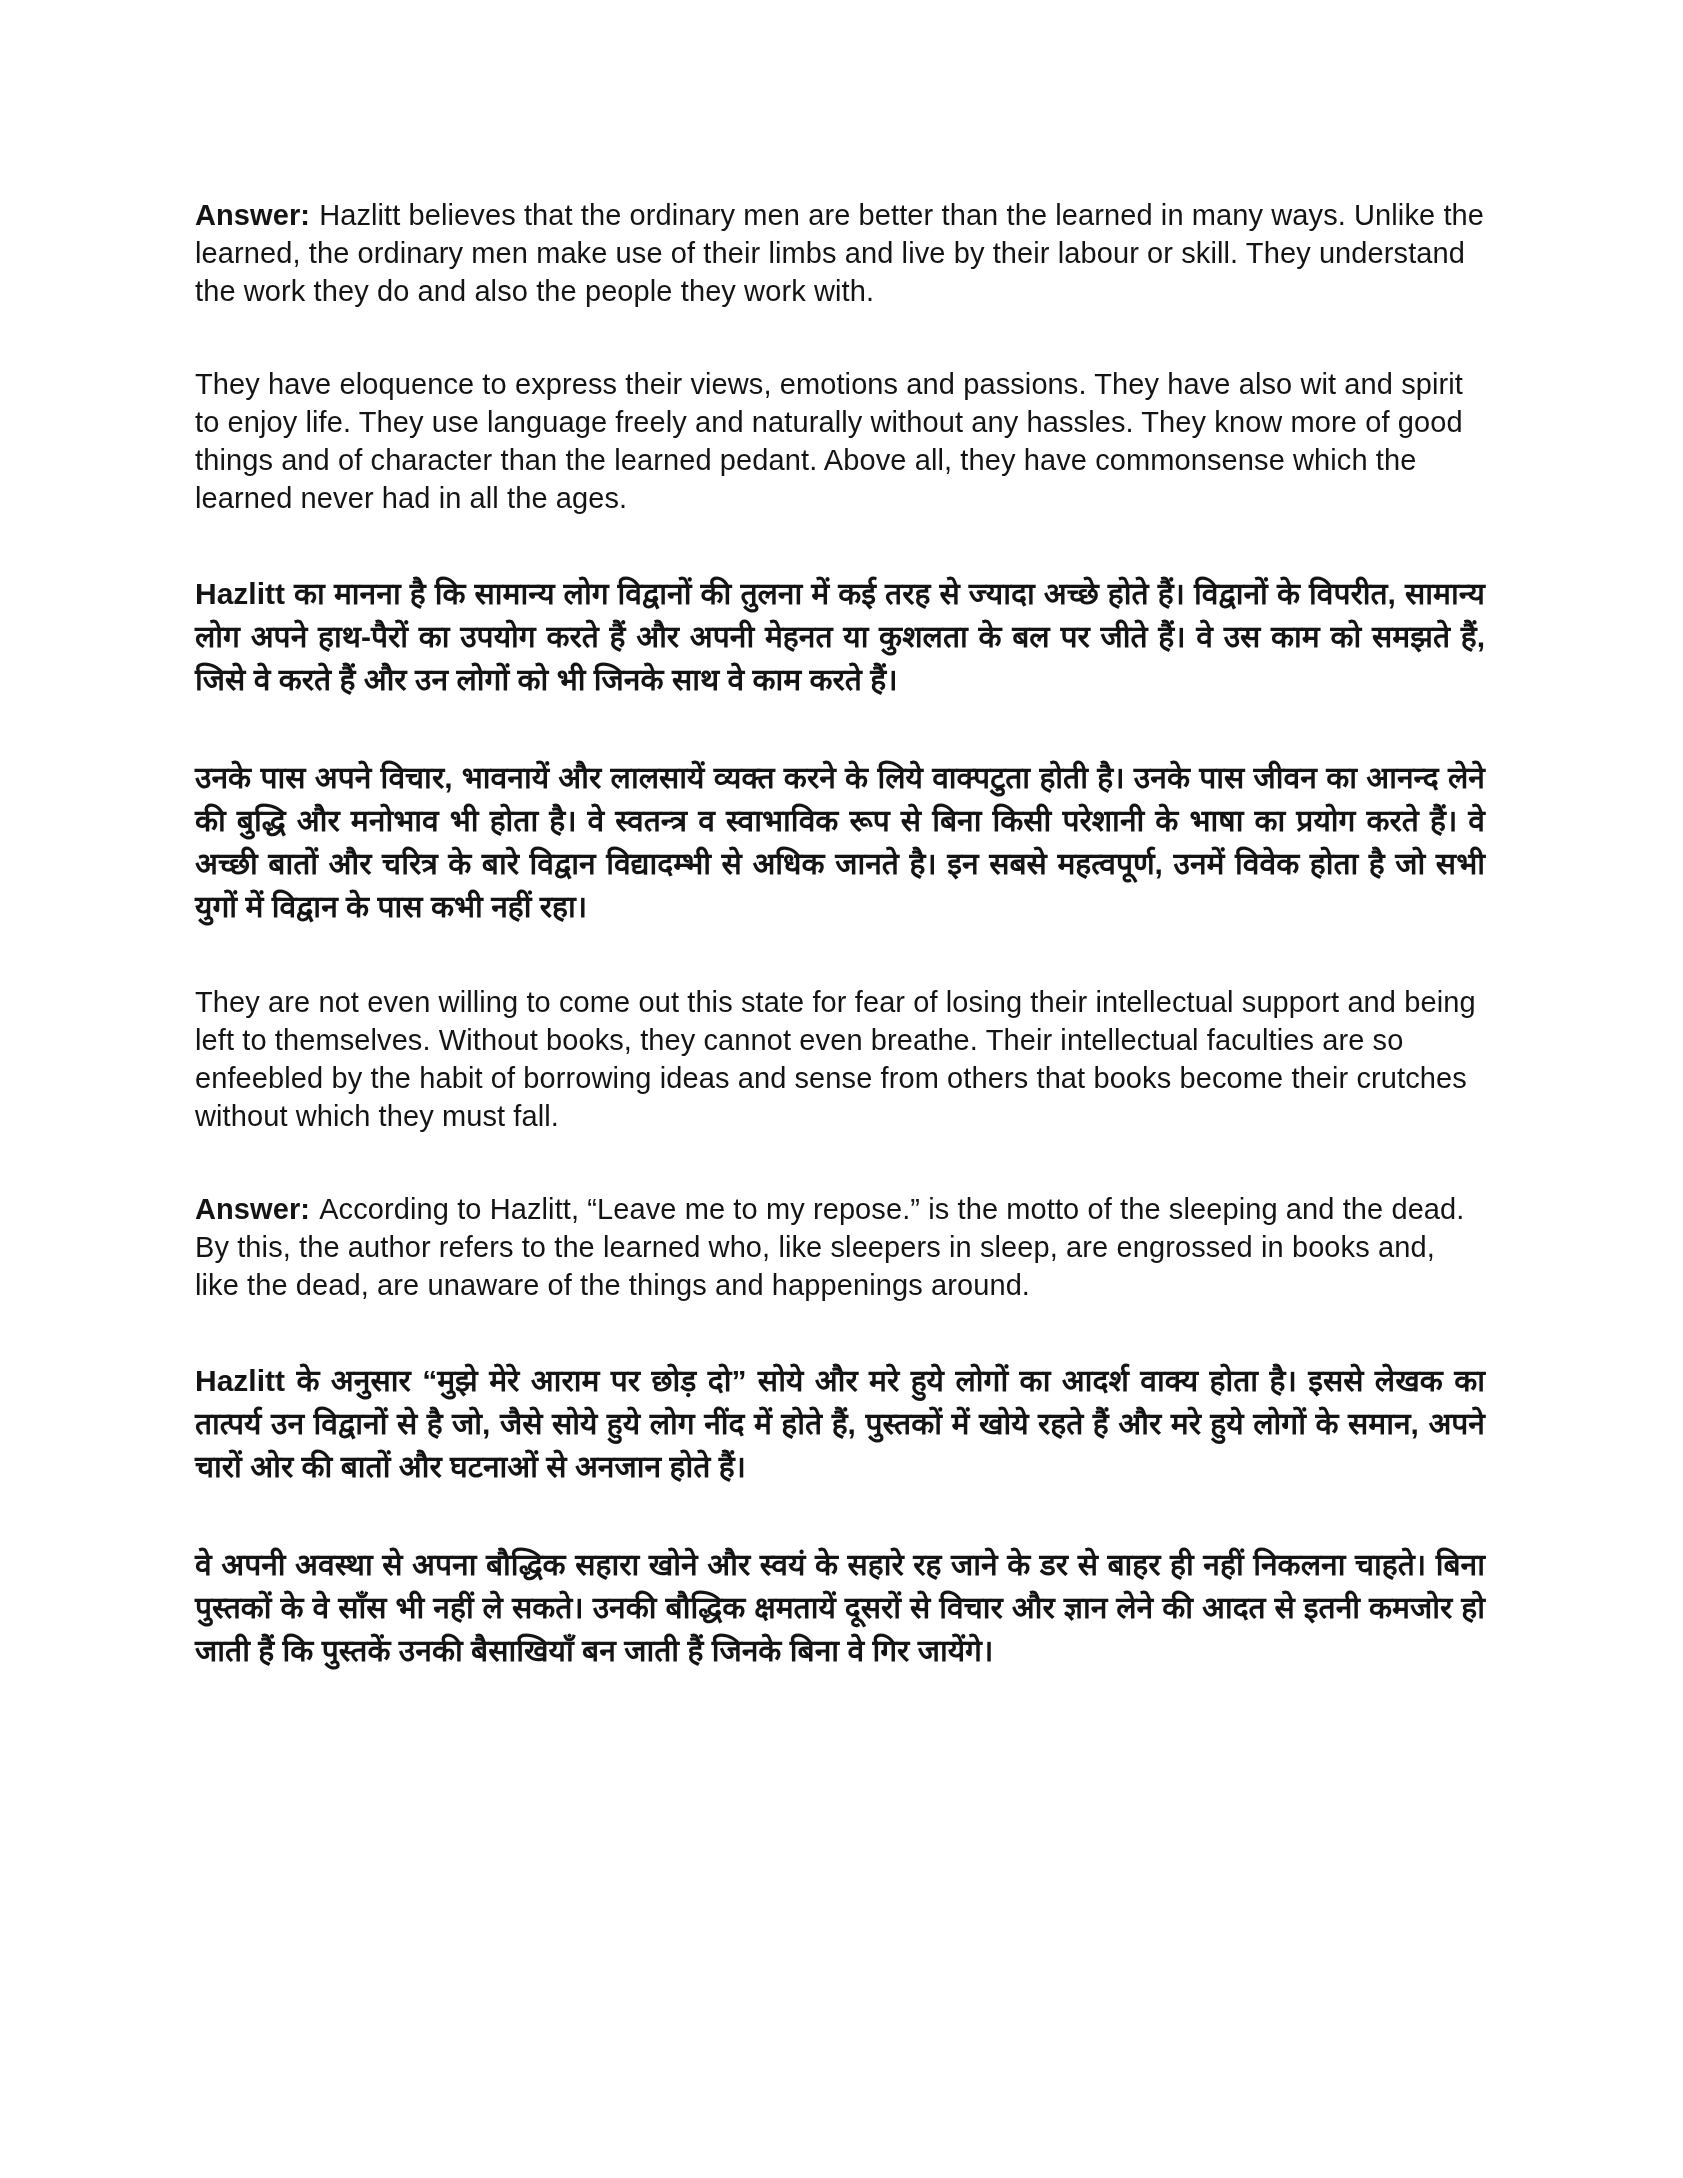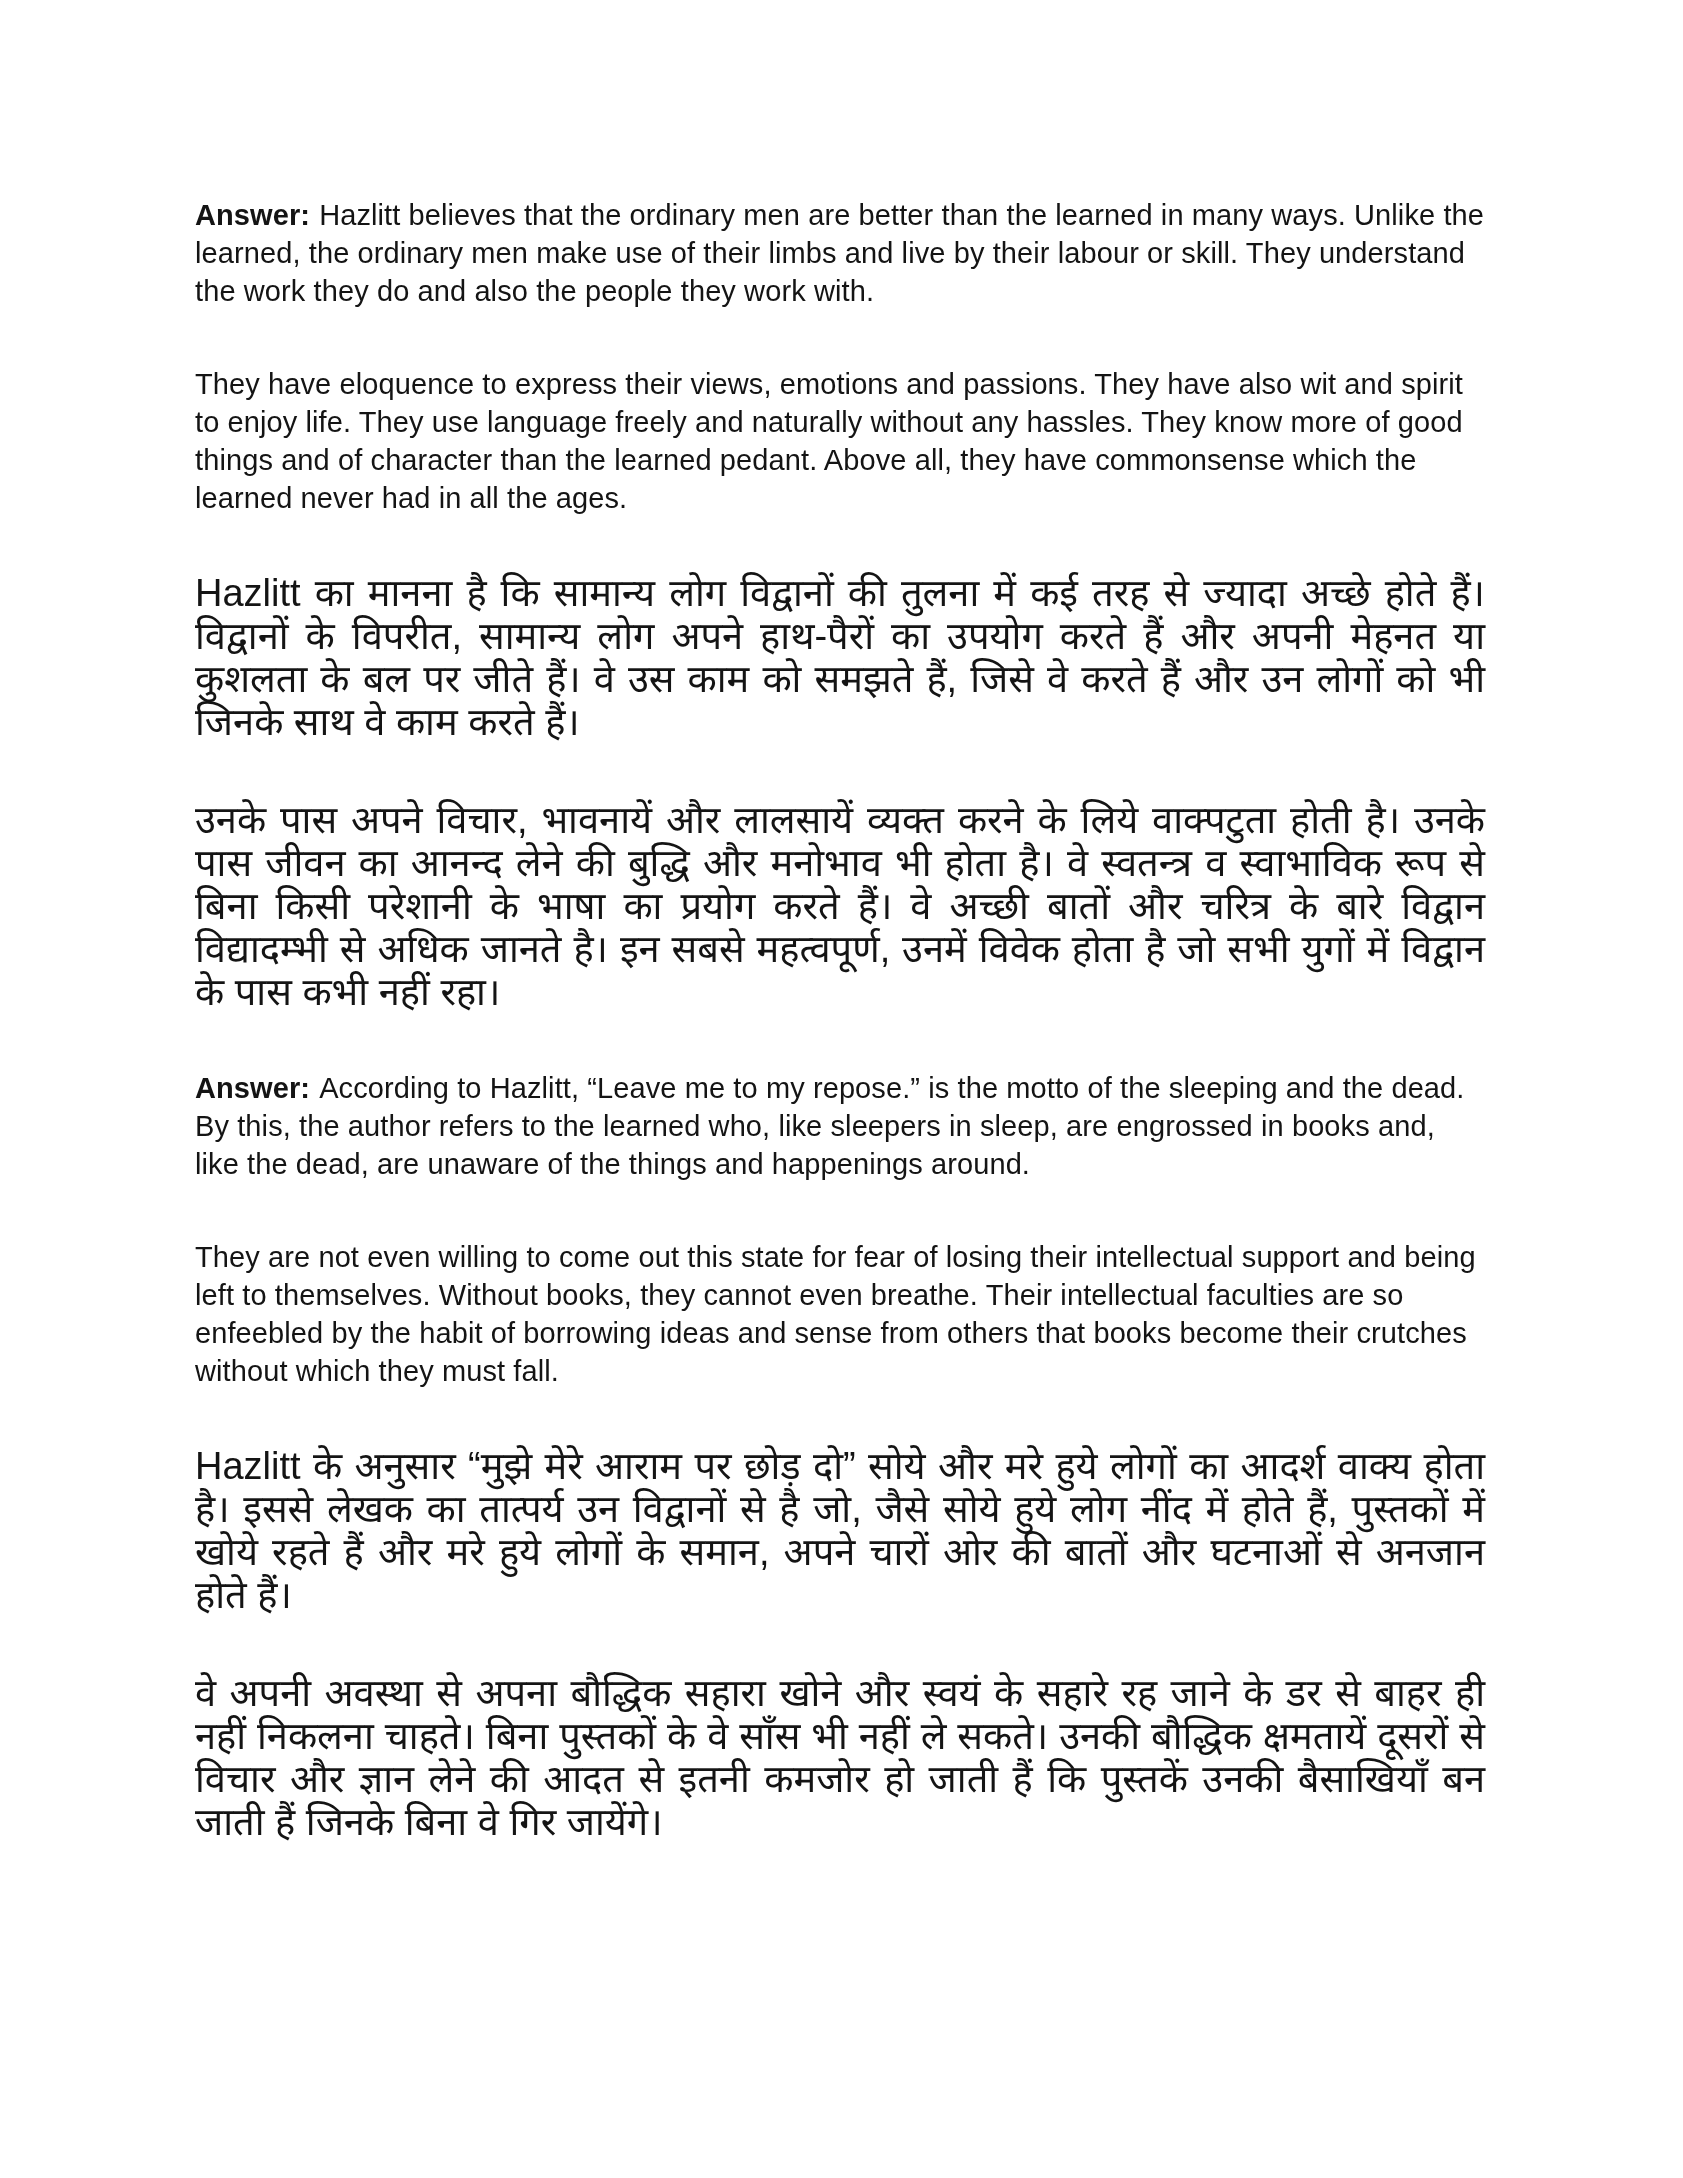--- a/index.html
+++ b/index.html
@@ -33,23 +33,24 @@
     margin: 0 0 55px 0;
     padding: 0;
   }
   .para-en {
     font-size: 29px;
     line-height: 38px;
     letter-spacing: 0.1px;
     text-align: left;
   }
   .para-hi {
-    font-size: 38px;
+    font-size: 30px;
     line-height: 43px;
     text-align: justify;
+    font-weight: bold;
   }
   .para-hi:last-child {
     margin-bottom: 0;
   }
   .question {
     font-weight: bold;
   }
   .bold-prefix {
     font-weight: bold;
     margin-right: 9px;
@@ -64,23 +65,23 @@
     <p class="para-en"><strong class="bold-prefix">Answer:</strong><span>Hazlitt believes that the ordinary men are better than the learned in many ways. Unlike the learned, the ordinary men make use of their limbs and live by their labour or skill. They understand the work they do and also the people they work with.</span></p>
 
     <p class="para-en"><span>They have eloquence to express their views, emotions and passions. They have also wit and spirit to enjoy life. They use language freely and naturally without any hassles. They know more of good things and of character than the learned pedant. Above all, they have commonsense which the learned never had in all the ages.</span></p>
 
     <p class="para-hi"><span>Hazlitt का मानना है कि सामान्य लोग विद्वानों की तुलना में कई तरह से ज्यादा अच्छे होते हैं। विद्वानों के विपरीत, सामान्य लोग अपने हाथ-पैरों का उपयोग करते हैं और अपनी मेहनत या कुशलता के बल पर जीते हैं। वे उस काम को समझते हैं, जिसे वे करते हैं और उन लोगों को भी जिनके साथ वे काम करते हैं।</span></p>
 
     <p class="para-hi"><span>उनके पास अपने विचार, भावनायें और लालसायें व्यक्त करने के लिये वाक्पटुता होती है। उनके पास जीवन का आनन्द लेने की बुद्धि और मनोभाव भी होता है। वे स्वतन्त्र व स्वाभाविक रूप से बिना किसी परेशानी के भाषा का प्रयोग करते हैं। वे अच्छी बातों और चरित्र के बारे विद्वान विद्यादम्भी से अधिक जानते है। इन सबसे महत्वपूर्ण, उनमें विवेक होता है जो सभी युगों में विद्वान के पास कभी नहीं रहा।</span></p>
 
 
 
+    <p class="para-en"><span>They are not even willing to come out this state for fear of losing their intellectual support and being left to themselves. Without books, they cannot even breathe. Their intellectual faculties are so enfeebled by the habit of borrowing ideas and sense from others that books become their crutches without which they must fall.</span></p>
+
     <p class="para-en"><strong class="bold-prefix">Answer:</strong><span>According to Hazlitt, “Leave me to my repose.” is the motto of the sleeping and the dead. By this, the author refers to the learned who, like sleepers in sleep, are engrossed in books and, like the dead, are unaware of the things and happenings around.</span></p>
-
-    <p class="para-en"><span>They are not even willing to come out this state for fear of losing their intellectual support and being left to themselves. Without books, they cannot even breathe. Their intellectual faculties are so enfeebled by the habit of borrowing ideas and sense from others that books become their crutches without which they must fall.</span></p>
 
     <p class="para-hi"><span>Hazlitt के अनुसार “मुझे मेरे आराम पर छोड़ दो” सोये और मरे हुये लोगों का आदर्श वाक्य होता है। इससे लेखक का तात्पर्य उन विद्वानों से है जो, जैसे सोये हुये लोग नींद में होते हैं, पुस्तकों में खोये रहते हैं और मरे हुये लोगों के समान, अपने चारों ओर की बातों और घटनाओं से अनजान होते हैं।</span></p>
 
     <p class="para-hi"><span>वे अपनी अवस्था से अपना बौद्धिक सहारा खोने और स्वयं के सहारे रह जाने के डर से बाहर ही नहीं निकलना चाहते। बिना पुस्तकों के वे साँस भी नहीं ले सकते। उनकी बौद्धिक क्षमतायें दूसरों से विचार और ज्ञान लेने की आदत से इतनी कमजोर हो जाती हैं कि पुस्तकें उनकी बैसाखियाँ बन जाती हैं जिनके बिना वे गिर जायेंगे।</span></p>
 
   </div>
 </div>
 
 
 </body></html>

